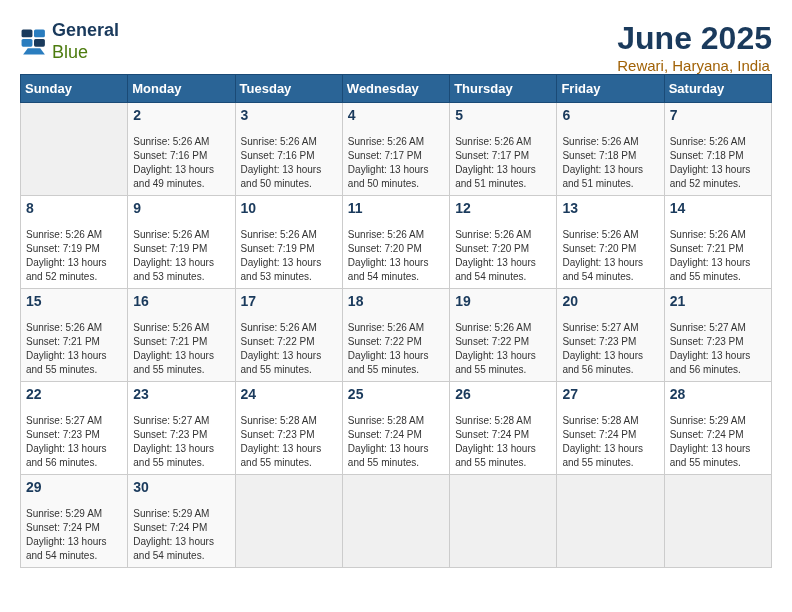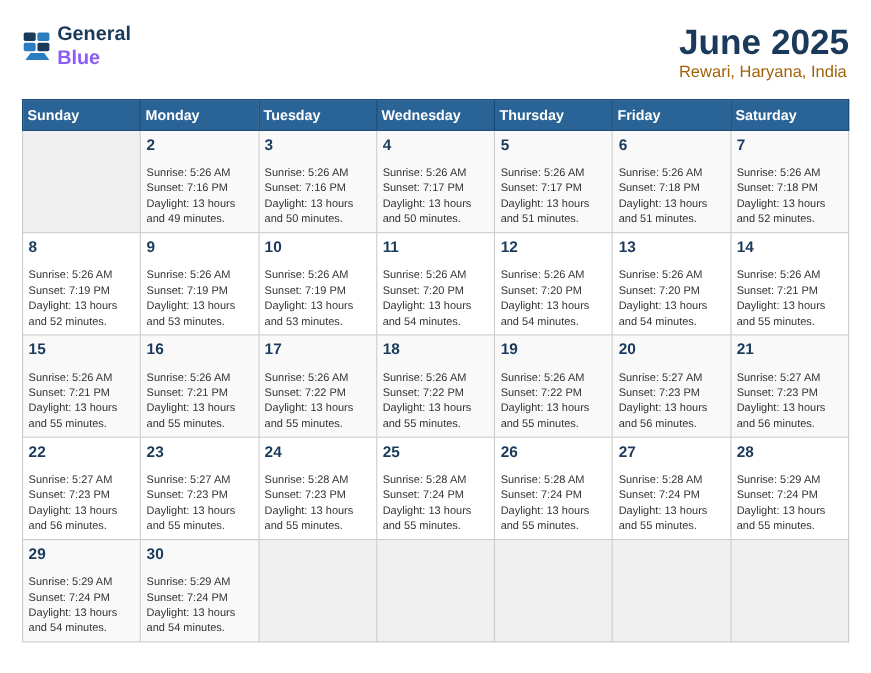--- a/index.html
+++ b/index.html
@@ -7,21 +7,21 @@
       font-family: Arial, sans-serif;
       background: #fff;
       width: 792px;
       min-height: 612px;
       padding: 20px;
     }
     .header {
       display: flex;
       justify-content: space-between;
       align-items: flex-start;
-      margin-bottom: 16px;
+      margin-bottom: 0;
     }
     .logo {
       display: flex;
       align-items: center;
       gap: 4px;
     }
     .logo-icon {
       width: 28px;
       height: 28px;
     }
@@ -85,21 +85,21 @@
   <div class="logo">
     <svg class="logo-icon" viewBox="0 0 36 36" xmlns="http://www.w3.org/2000/svg">
       <rect x="2" y="2" width="14" height="10" rx="2" fill="#1a3a5c"></rect>
       <rect x="18" y="2" width="14" height="10" rx="2" fill="#2a7dbf"></rect>
       <rect x="2" y="14" width="14" height="10" rx="2" fill="#2a7dbf"></rect>
       <rect x="18" y="14" width="14" height="10" rx="2" fill="#1a3a5c"></rect>
       <polygon points="10,26 26,26 32,34 4,34" fill="#2a7dbf"></polygon>
     </svg>
     <div>
       <div style="font-size:18px;font-weight:bold;color:#1a3a5c;line-height:1.2;">General</div>
-      <div style="font-size:18px;font-weight:bold;color:#8b5cf6;line-height:1.2;">Blue</div>
+      <div style="font-size:18px;font-weight:normal;color:#4d7c0f;line-height:1.2;">Blue</div>
     </div>
   </div>
   <div class="title-block">
     <div class="month-title">June 2025</div>
     <div class="location">Rewari, Haryana, India</div>
   </div>
 </div>
 
 <table class="calendar">
   <thead>

